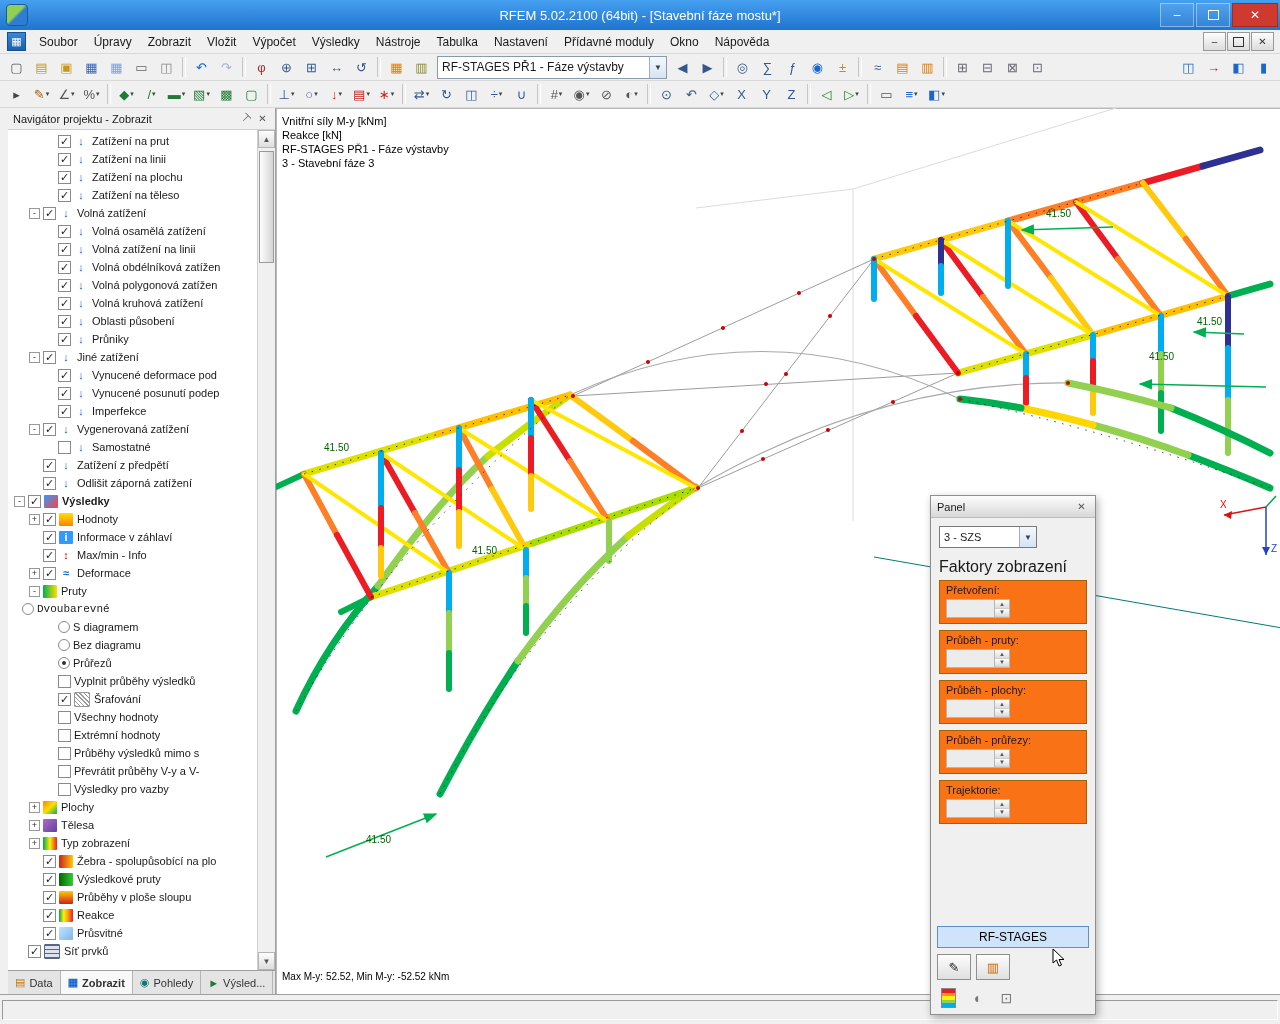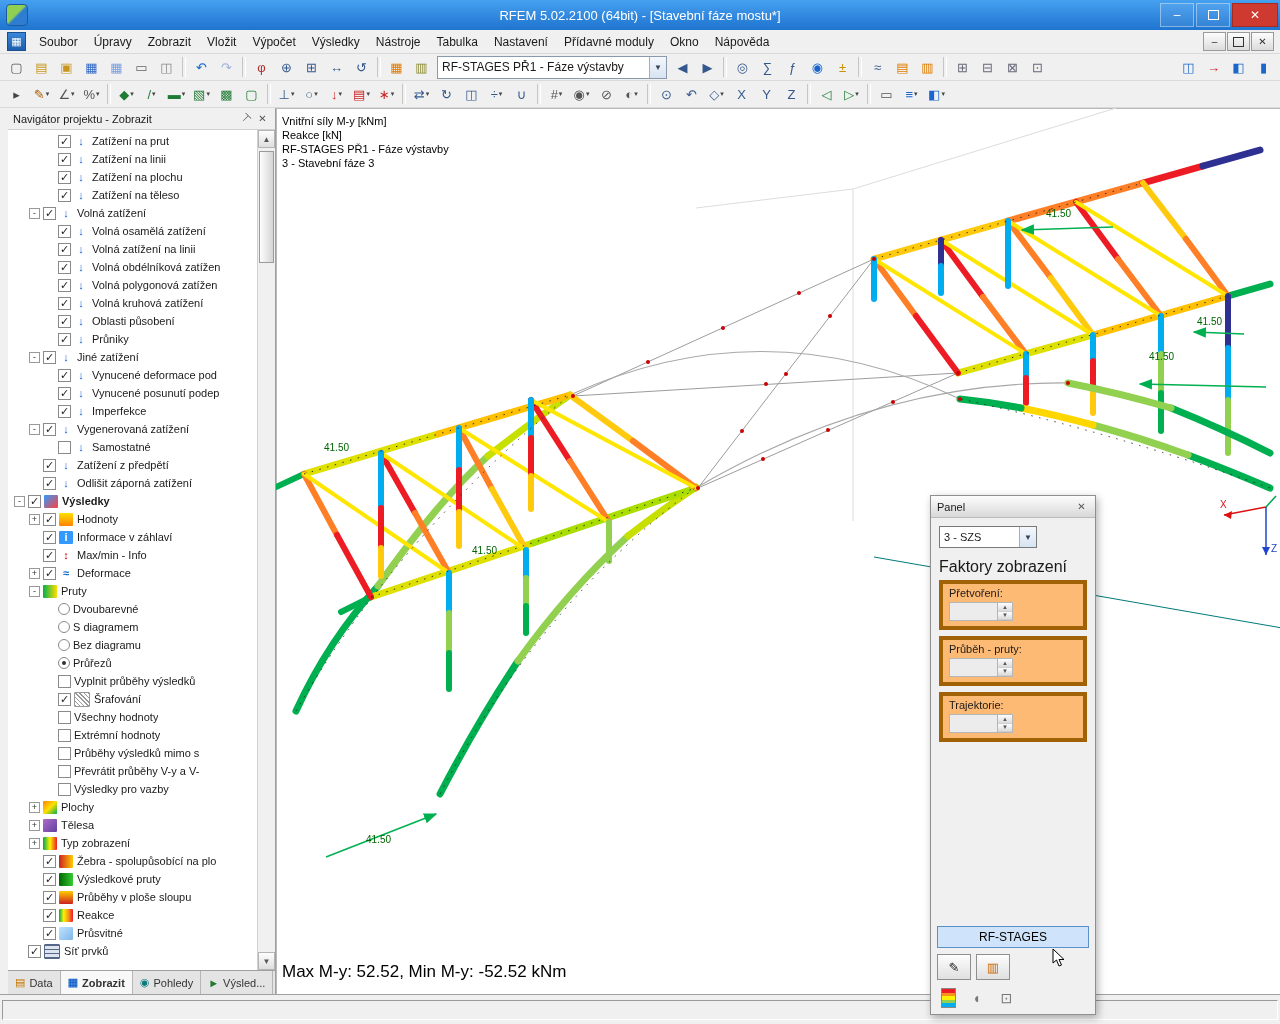--- a/index.html
+++ b/index.html
@@ -63,41 +63,41 @@
     display:flex;align-items:center;justify-content:center;color:#555;}
   .strack{flex:1;position:relative;}
   .sthumb{position:absolute;left:1px;right:1px;top:3px;height:110px;border:1px solid #9a9a9a;background:linear-gradient(90deg,#fdfdfd,#d5d5d5);}
   .nav-tabs{height:23px;display:flex;align-items:stretch;border-top:1px solid #a0a0a0;background:#e4e4e4;}
   .nav-tab{display:flex;align-items:center;gap:4px;padding:0 7px;font-size:11px;border-right:1px solid #b5b5b5;color:#333;}
   .nav-tab.active{background:#f8f8f8;font-weight:bold;}
   .nav-tab .gi{font-size:11px;}
   
   .canvas{flex:1;position:relative;background:#fff;overflow:hidden;box-shadow:inset 1px 1px 0 #b9b9b9;}
   .canvas-info{position:absolute;left:6px;top:6px;font-size:11px;line-height:14px;color:#000;z-index:5;}
-  .maxmin{position:absolute;left:6px;bottom:12px;font-size:17px;color:#000;z-index:5;}
+  .maxmin{position:absolute;left:6px;bottom:12px;font-size:10px;color:#000;z-index:5;}
   .flabel{position:absolute;font-size:10px;color:#006400;z-index:6;}
   
   .statusbar{position:absolute;left:0;bottom:0;width:1280px;height:30px;background:#f0f0f0;border-top:1px solid #a0a0a0;
     display:flex;align-items:center;box-sizing:border-box;padding:0 2px;font-size:11px;}
   .sunken{border:1px solid;border-color:#9a9a9a #fff #fff #9a9a9a;height:20px;display:flex;align-items:center;padding:0 6px;box-sizing:border-box;}
   .status-msg{width:518px;margin-right:4px;}
   .snap-tab{margin-right:2px;font-size:11px;color:#222;}
   .snap-tab.active{background:#fff;font-weight:bold;}
   .status-fill{flex:1;}
   
   .panel{position:absolute;left:930px;top:495px;width:166px;height:520px;background:#f0f0f0;border:1px solid #8f8f8f;
     box-shadow:2px 3px 8px rgba(0,0,0,.3);z-index:50;display:flex;flex-direction:column;box-sizing:border-box;}
   .panel-title{height:21px;flex:none;display:flex;align-items:center;padding:0 6px;font-size:11px;
     background:linear-gradient(#fdfdfd,#d8d8d8);border-bottom:1px solid #bbb;}
   .panel-title .t{flex:1;}
   .pbody{flex:1;padding:8px 8px 4px;overflow:hidden;}
   .pcombo{width:96px;height:20px;background:#fff;border:1px solid #7a7a7a;display:flex;align-items:center;margin-bottom:10px;}
   .pcombo .combo-text{font-size:11px;}
   .psection{font-size:16px;margin:2px 0 4px;}
-  .pgroup{border:4px solid #a16207;background:#fdba74;padding:3px 6px 5px;margin-bottom:6px;}
+  .pgroup{border:1px solid #a16207;background:#f97316;padding:3px 6px 5px;margin-bottom:6px;}
   .pgroup .lbl{font-size:11px;margin-bottom:3px;}
   .spin{width:64px;height:19px;display:flex;border:1px solid #8a8a8a;background:#fff;box-sizing:border-box;}
   .spin.dis{background:#ececec;border-color:#b5b5b5;}
   .spin input{flex:1;min-width:0;border:0;outline:0;background:transparent;font-size:11px;text-align:right;padding:0 3px;font-family:"Liberation Sans",sans-serif;}
   .spin-btns{width:14px;display:flex;flex-direction:column;border-left:1px solid #b5b5b5;}
   .spin-btns span{flex:1;display:flex;align-items:center;justify-content:center;font-size:6px;color:#555;
     background:linear-gradient(#fdfdfd,#dcdcdc);border-bottom:1px solid #cfcfcf;}
   .rf-btn{margin:4px 6px 6px;height:22px;background:#cfe3fa;border:1px solid #5c90c9;font-size:12px;
     display:flex;align-items:center;justify-content:center;font-family:"Liberation Sans",sans-serif;}
   .tool-btns{display:flex;gap:5px;margin:0 6px 6px;}
@@ -565,21 +565,21 @@
             <span class="texp">+</span>
             <span class="cb">✓</span>
             <span class="ti" style="color: rgb(0, 102, 204);">≈</span>
             <span class="tlabel">Deformace</span>
           </div>
           <div class="trow" style="padding-left: 21px;">
             <span class="texp">-</span>
             <span class="ti" style="background: linear-gradient(90deg, rgb(0, 176, 80), rgb(255, 224, 0));"></span>
             <span class="tlabel">Pruty</span>
           </div>
-          <div class="trow" style="padding-left: 36px;">
+          <div class="trow" style=" font-family: Liberation Mono, monospace;">
             <span class="texp-sp"></span>
             <span class="rb"></span>
             <span class="tlabel">Dvoubarevné</span>
           </div>
           <div class="trow" style="padding-left: 36px;">
             <span class="texp-sp"></span>
             <span class="rb"></span>
             <span class="tlabel">S diagramem</span>
           </div>
           <div class="trow" style="padding-left: 36px;">
@@ -940,20 +940,40 @@
           <div class="lbl">Průběh - pruty:</div>
           <div class="spin dis">
             <input disabled="" style="">
             <div class="spin-btns">
               <span>▲</span>
               <span>▼</span>
             </div>
           </div>
         </div>
         <div class="pgroup">
+          <div class="lbl">Průběh - plochy:</div>
+          <div class="spin dis">
+            <input disabled="" style="">
+            <div class="spin-btns">
+              <span>▲</span>
+              <span>▼</span>
+            </div>
+          </div>
+        </div>
+        <div class="pgroup">
+          <div class="lbl">Průběh - průřezy:</div>
+          <div class="spin dis">
+            <input disabled="" style="">
+            <div class="spin-btns">
+              <span>▲</span>
+              <span>▼</span>
+            </div>
+          </div>
+        </div>
+        <div class="pgroup">
           <div class="lbl">Trajektorie:</div>
           <div class="spin dis">
             <input disabled="" style="">
             <div class="spin-btns">
               <span>▲</span>
               <span>▼</span>
             </div>
           </div>
         </div>
       </div>

